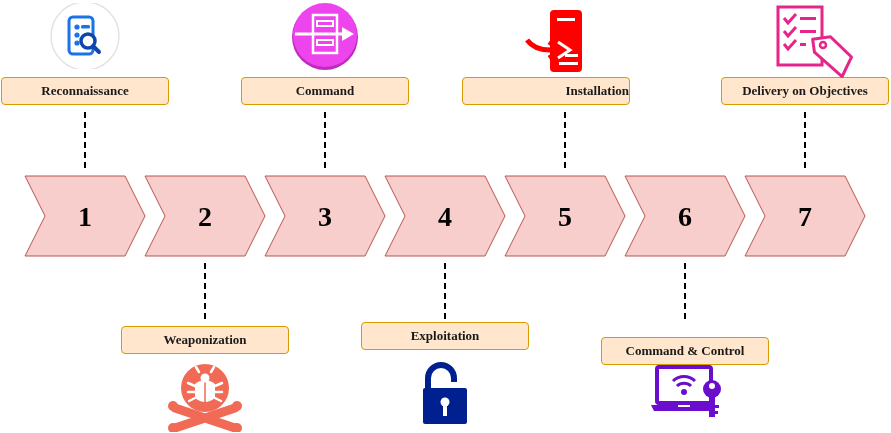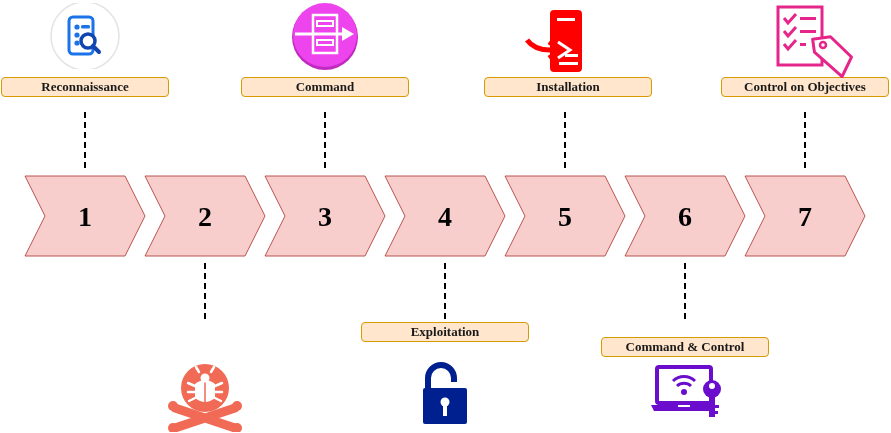--- a/index.html
+++ b/index.html
@@ -1,21 +1,21 @@
 <!DOCTYPE html>
 <html><head>
 <meta charset="utf-8">
 <style>
   html, body { margin: 0; padding: 0; background: #ffffff; }
   body { width: 891px; height: 433px; position: relative; overflow: hidden;
          font-family: "Liberation Serif", "DejaVu Serif", serif; }
   .stage { position: absolute; left: 0; top: 0; width: 891px; height: 433px; }
   svg.chevrons { position: absolute; left: 0; top: 0; }
   .label-box {
-    position: absolute; width: 168px; height: 20px;
+    position: absolute; width: 168px; height: 28px;
     background: #ffe6cc; border: 1px solid #d79b00; border-radius: 4px;
     box-sizing: border-box; display: flex; align-items: center; justify-content: center;
     font-size: 13px; font-weight: bold; color: #1a1a1a;
   }
   .dash { position: absolute; width: 0; border-left: 2px dashed #000; }
   .icon { position: absolute; }
   .num { font-family: "Liberation Serif", "DejaVu Serif", serif; font-weight: bold; font-size: 28px; fill: #000; }
 </style>
 </head>
 <body>
@@ -57,34 +57,37 @@
   <div class="dash" style="left:204px; top:263px; height:56px;"></div>
   <div class="dash" style="left:324px; top:112px; height:56px;"></div>
   <div class="dash" style="left:444px; top:263px; height:56px;"></div>
   <div class="dash" style="left:564px; top:112px; height:56px;"></div>
   <div class="dash" style="left:684px; top:263px; height:56px;"></div>
   <div class="dash" style="left:804px; top:112px; height:56px;"></div>
 
   <div class="label-box" style="left:1px; top:77px;">
     <span>Reconnaissance</span>
   </div>
+  <div class="label-box" style="left:121px; top:326px;">
+    <span>Weaponization</span>
+  </div>
   <div class="label-box" style="left:241px; top:77px;">
     <span>Command</span>
   </div>
   <div class="label-box" style="left:361px; top:322px;">
     <span>Exploitation</span>
   </div>
-  <div class="label-box" style="left:484px; top:77px;">
+  <div class="label-box" style="left:462px; top:77px;justify-content:flex-end;">
     <span>Installation</span>
   </div>
   <div class="label-box" style="left:601px; top:326px;margin-top:11px;">
     <span>Command &amp; Control</span>
   </div>
   <div class="label-box" style="left:721px; top:77px;">
-    <span>Control on Objectives</span>
+    <span>Delivery on Objectives</span>
   </div>
 
   <svg class="icon" style="left:50px; top:3px;" width="72" height="66" viewBox="0 0 72 66">
     <circle cx="35" cy="33" r="34" fill="#ffffff" stroke="#e3e3e3" stroke-width="1.5"></circle>
     <rect x="19" y="14" width="24" height="37" rx="4" fill="none" stroke="#1a73e8" stroke-width="3"></rect>
     <circle cx="27" cy="24" r="2.6" fill="#1a73e8"></circle>
     <rect x="31" y="22" width="9" height="3.5" rx="1.5" fill="#1a73e8"></rect>
     <circle cx="27" cy="32" r="2.6" fill="#1a73e8"></circle>
     <circle cx="27" cy="40" r="2.6" fill="#1a73e8"></circle>
     <circle cx="38" cy="38" r="7" fill="#ffffff" stroke="#1046b0" stroke-width="3.5"></circle>

